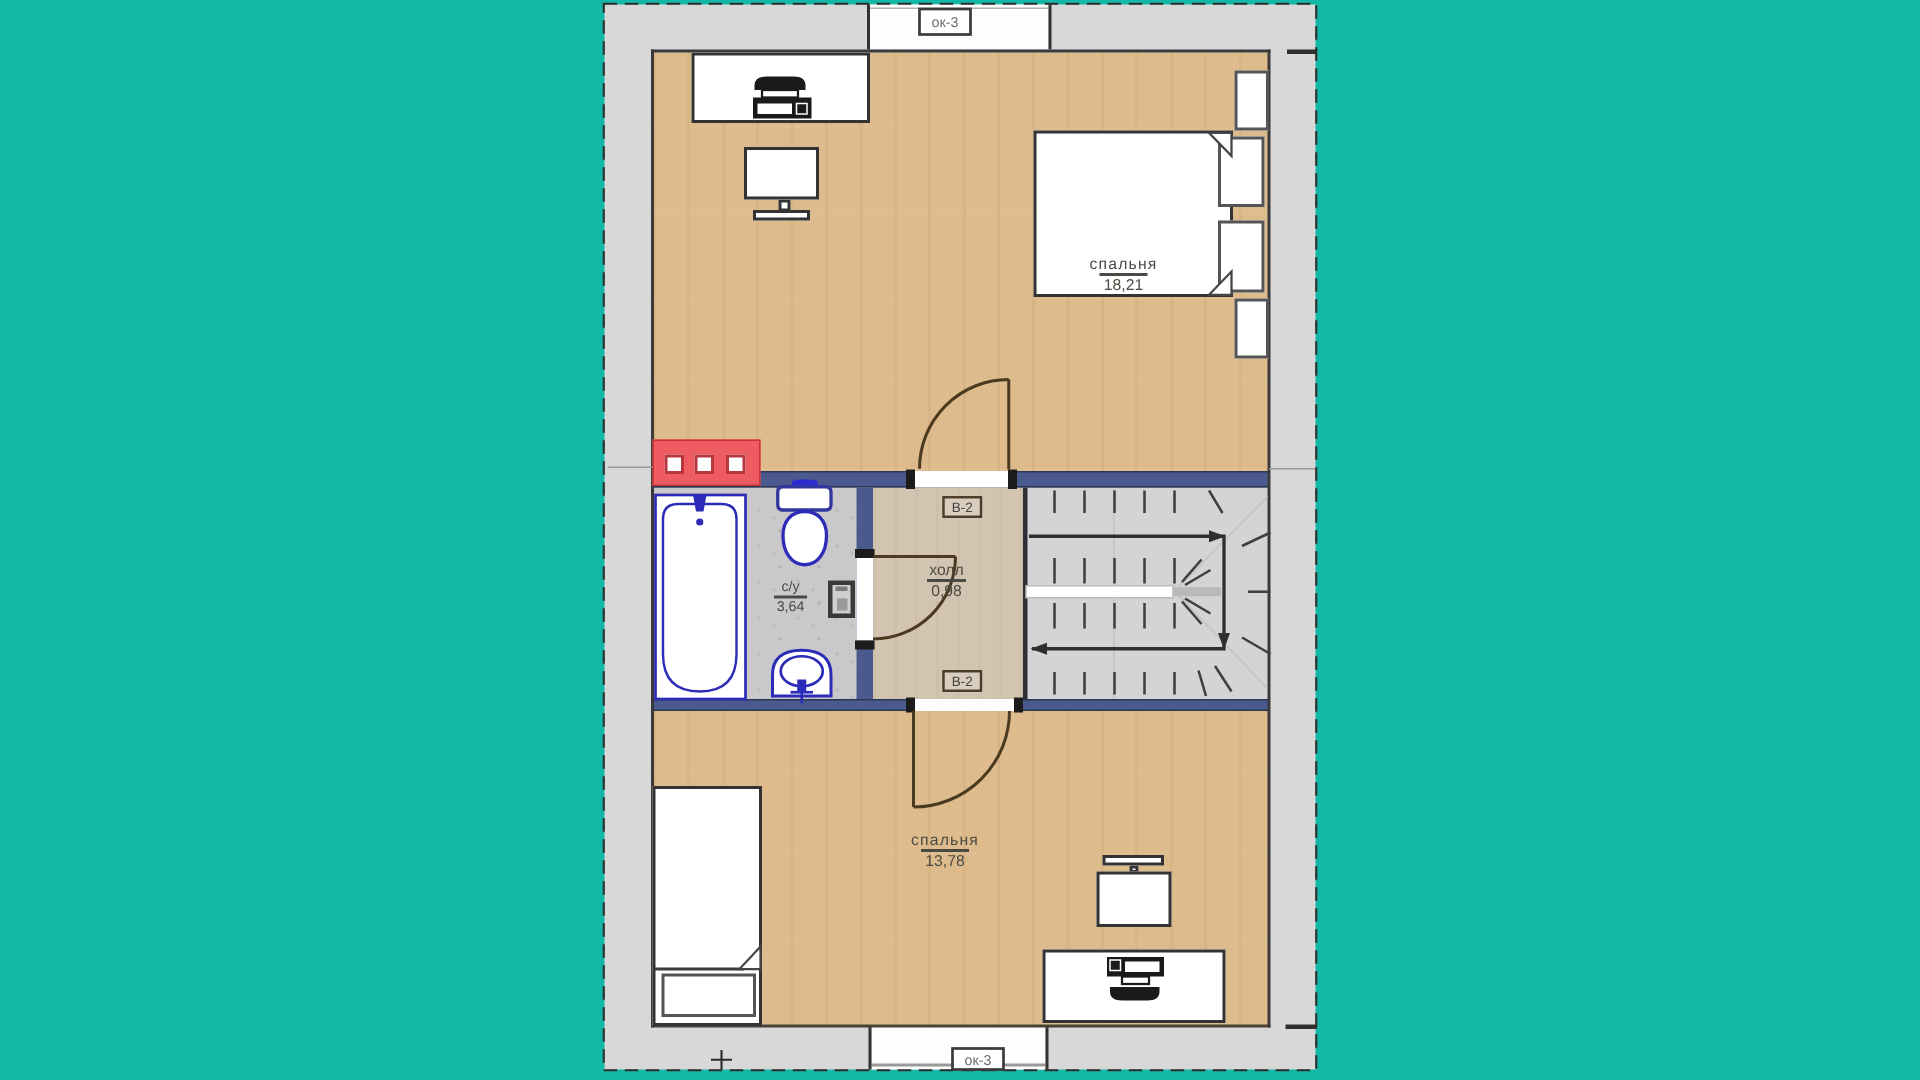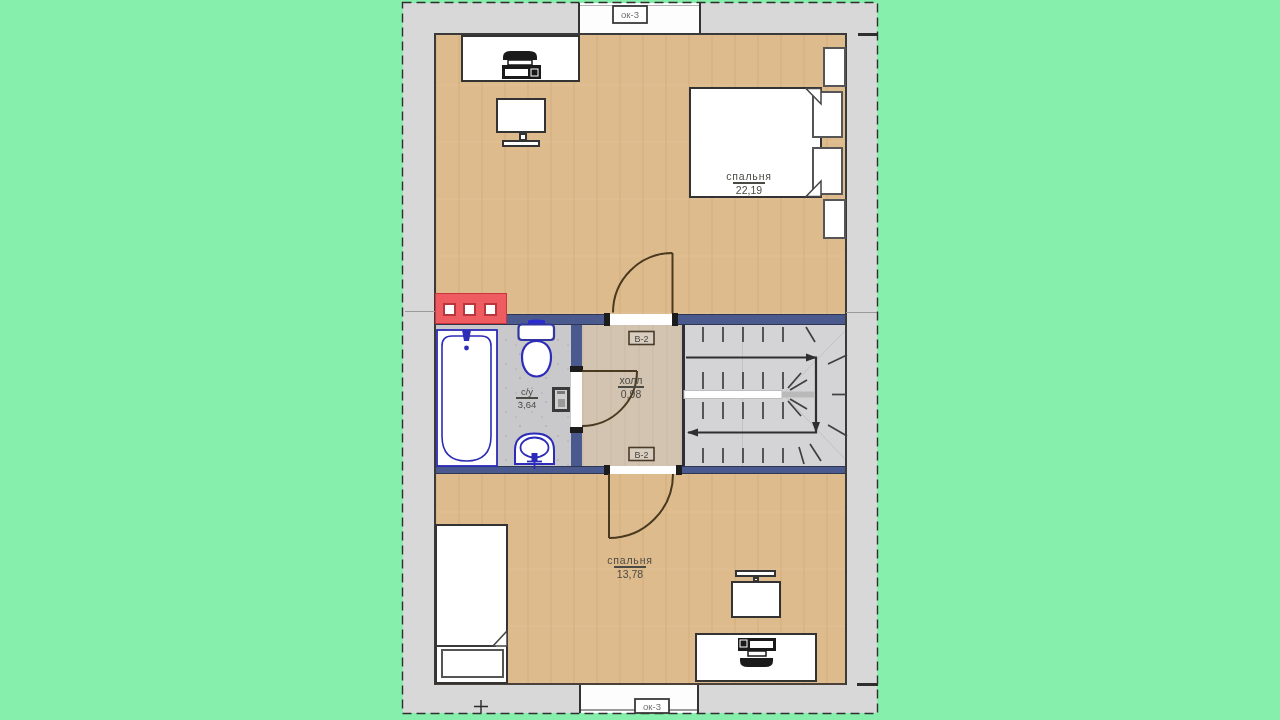--- a/index.html
+++ b/index.html
@@ -1,16 +1,16 @@
 <!DOCTYPE html>
 <html><head>
 <meta charset="utf-8">
 <style>
 html,body{margin:0;padding:0;background:#fff;}
-#page{position:relative;width:1280px;height:720px;background:#86efac;overflow:hidden;
+#page{position:relative;width:1280px;height:720px;background:#14b8a6;overflow:hidden;
   font-family:"Liberation Sans",sans-serif;}
 .abs{position:absolute;}
 .lbl{position:absolute;color:#4a4a44;text-align:center;white-space:nowrap;}
 .furn{position:absolute;background:#fff;border:2px solid #333;box-sizing:border-box;}
 </style>
 </head>
 <body>
 <div id="page">
 
   <div class="abs" style="left:403px;top:3px;width:474px;height:710px;background:#d8d8d8;"></div>
@@ -210,21 +210,21 @@
       <rect x="748" y="651" width="18" height="5" fill="#fff" stroke="#1a1a1a" stroke-width="1.5"></rect>
       <path d="M 740 658 L 740 661 Q 740 667 748 667 L 765 667 Q 773 667 773 661 L 773 658 Z" fill="#1a1a1a"></path>
     </g>
       <g stroke="#2a2a2a" stroke-width="1.4">
       <path d="M 474 706.5 L 488 706.5 M 481 700 L 481 713"></path>
     </g>
   </svg>
 
   <div class="lbl" style="left:699px;top:170px;width:100px;font-size:10.5px;letter-spacing:0.8px;">спальня</div>
   <div class="abs" style="left:733px;top:182px;width:32px;height:1.5px;background:#4a4a44;"></div>
-  <div class="lbl" style="left:699px;top:184px;width:100px;font-size:10.5px;">22,19</div>
+  <div class="lbl" style="left:699px;top:184px;width:100px;font-size:10.5px;">18,21</div>
 
   <div class="lbl" style="left:580px;top:554px;width:100px;font-size:10.5px;letter-spacing:0.8px;">спальня</div>
   <div class="abs" style="left:614px;top:566px;width:32px;height:1.5px;background:#4a4a44;"></div>
   <div class="lbl" style="left:580px;top:568px;width:100px;font-size:10.5px;">13,78</div>
 
   <div class="lbl" style="left:591px;top:374px;width:80px;font-size:10.5px;">холл</div>
   <div class="abs" style="left:618px;top:386px;width:26px;height:1.5px;background:#4a4a44;"></div>
   <div class="lbl" style="left:591px;top:388px;width:80px;font-size:10.5px;">0,98</div>
 
   <div class="lbl" style="left:487px;top:386px;width:80px;font-size:9.5px;">с/у</div>

